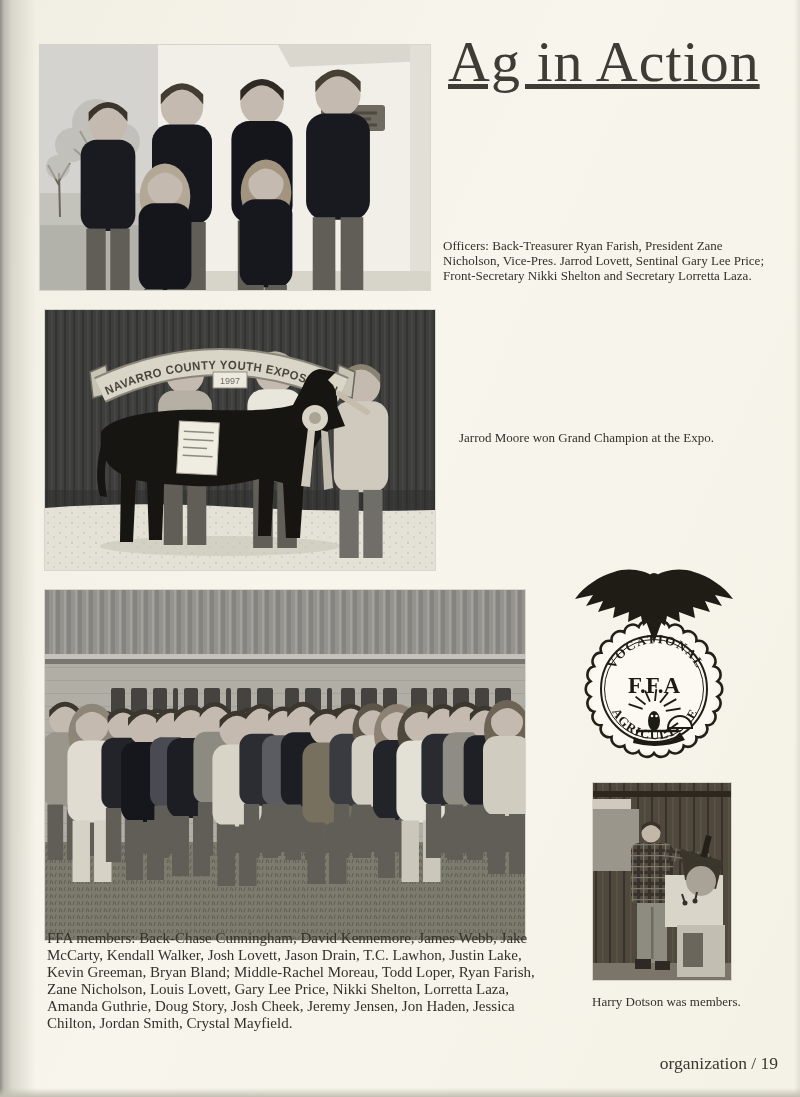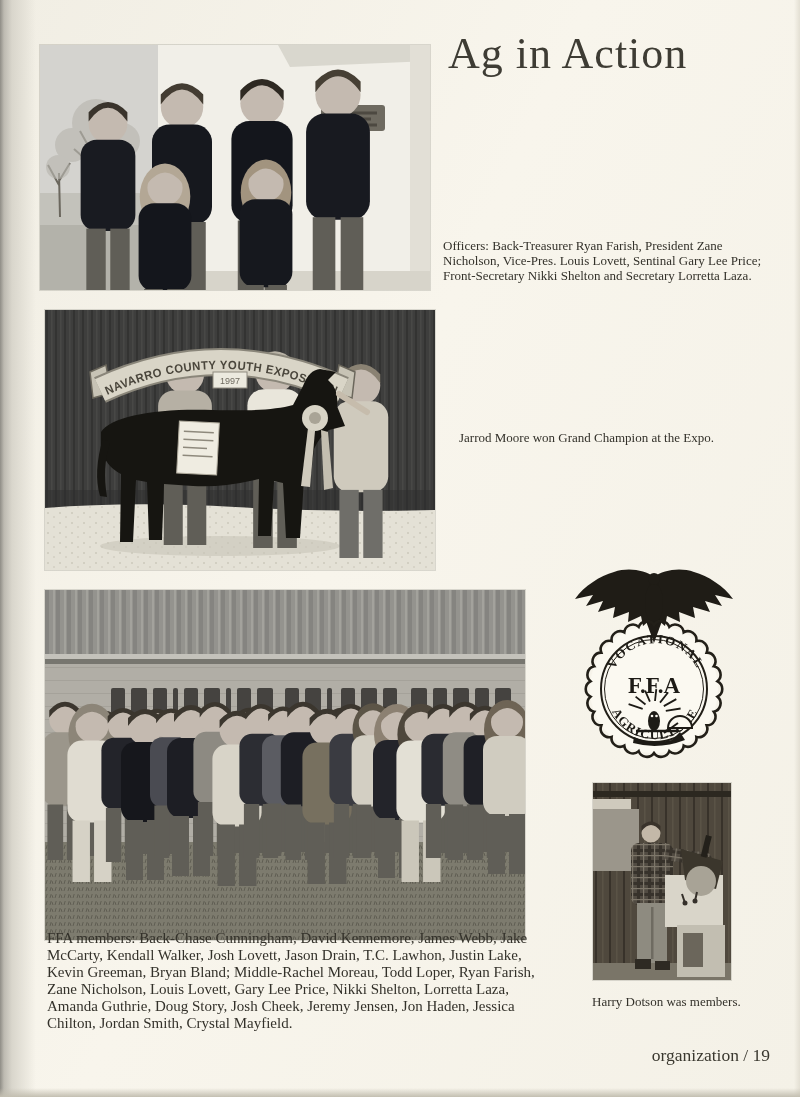--- a/index.html
+++ b/index.html
@@ -6,34 +6,34 @@
   .page{position:relative;width:800px;height:1097px;overflow:hidden;
     background:linear-gradient(115deg,#f1eee4 0%,#f8f5ec 45%,#f4f1e7 100%);
     font-family:"Liberation Serif", serif;color:#33312a;}
   .binding{position:absolute;left:0;top:0;width:36px;height:100%;
     background:linear-gradient(90deg,#8f8d86 0,#bdbab1 4px,#d9d6cc 12px,rgba(245,242,233,0) 36px);}
   .bottom-edge{position:absolute;left:0;bottom:0;width:100%;height:9px;
     background:linear-gradient(180deg,rgba(200,196,184,0),#c3bfb1);}
   .right-edge{position:absolute;right:0;top:0;width:6px;height:100%;
     background:linear-gradient(270deg,#e3dfd3,rgba(245,242,233,0));}
   h1.title{position:absolute;left:448px;top:28px;margin:0;font-weight:400;
-    font-size:44px;letter-spacing:1px;color:#3e3c34;}
+    font-size:58px;letter-spacing:1px;color:#3e3c34;text-decoration:underline;}
   .photo{position:absolute;box-shadow:0 0 0 1px rgba(110,108,98,.22);background:#dcdad2;}
   .photo svg{display:block;}
   .photo-officers{left:40px;top:45px;}
   .photo-expo{left:45px;top:310px;}
   .photo-members{left:45px;top:590px;}
   .photo-sponsor{left:593px;top:783px;}
   .emblem{position:absolute;left:561px;top:561px;width:186px;height:206px;}
   .caption{position:absolute;margin:0;font-size:13px;line-height:1.17;color:#33312a;text-align:left;}
   .cap-officers{left:443px;top:238px;width:334px;}
   .cap-expo{left:443px;top:430px;width:348px;margin-left:16px;}
   .cap-members{left:47px;top:930px;width:498px;font-size:15px;line-height:1.14;}
   .cap-sponsor{left:592px;top:994px;width:152px;}
-  .footer{position:absolute;left:460px;top:1045px;width:310px;margin:0;
+  .footer{position:absolute;left:460px;top:1045px;width:310px;margin:8px;
     text-align:right;font-size:17.5px;color:#3a382f;}
 </style>
 </head>
 <body>
 
 <div class="page">
   <div class="binding"></div>
 
   <svg width="0" height="0" style="position:absolute" aria-hidden="true">
     <defs>
@@ -117,21 +117,21 @@
       <g>
         <use href="#psn" transform="translate(68,252) scale(2.28)" style="color:#191b21;--hair:#3a342c"></use>
         <use href="#psn" transform="translate(142,252) scale(2.5)" style="color:#16181e;--hair:#433c32"></use>
         <use href="#psn" transform="translate(222,252) scale(2.55)" style="color:#14161c;--hair:#2e2922"></use>
         <use href="#psn" transform="translate(298,252) scale(2.66)" style="color:#181a20;--hair:#463f34"></use>
         <use href="#psng" transform="translate(125,310) scale(2.2)" style="color:#14161c;--hair:#b3a795"></use>
         <use href="#psng" transform="translate(226,306) scale(2.2)" style="color:#16181e;--hair:#a2947f"></use>
       </g>
     </svg>
   </figure>
-  <p class="caption cap-officers">Officers: Back-Treasurer Ryan Farish, President Zane Nicholson, Vice-Pres. Louis Lovett, Sentinal Gary Lee Price; Front-Secretary Nikki Shelton and Secretary Lorretta Laza.</p>
+  <p class="caption cap-officers">Officers: Back-Treasurer Ryan Farish, President Zane Nicholson, Vice-Pres. Jarrod Lovett, Sentinal Gary Lee Price; Front-Secretary Nikki Shelton and Secretary Lorretta Laza.</p>
 
   <figure class="photo photo-expo" style="margin:0">
     <svg width="390" height="260" viewBox="0 0 390 260">
       <rect width="390" height="260" fill="url(#pat-curtain)"></rect>
       <rect y="180" width="390" height="20" fill="#2e2e2d" opacity=".5"></rect>
       <path d="M0 198 Q 90 191 190 197 T 390 200 L390 260 L0 260 Z" fill="url(#pat-shav)"></path>
       <ellipse cx="175" cy="236" rx="120" ry="10" fill="#c8c5b8" opacity=".6"></ellipse>
       <g>
         <use href="#psn" transform="translate(140,235) scale(2.24)" style="color:#b6b0a4;--hair:#938d80"></use>
         <use href="#psn" transform="translate(230,238) scale(2.3)" style="color:#e9e6db;--hair:#b9b3a6"></use>

